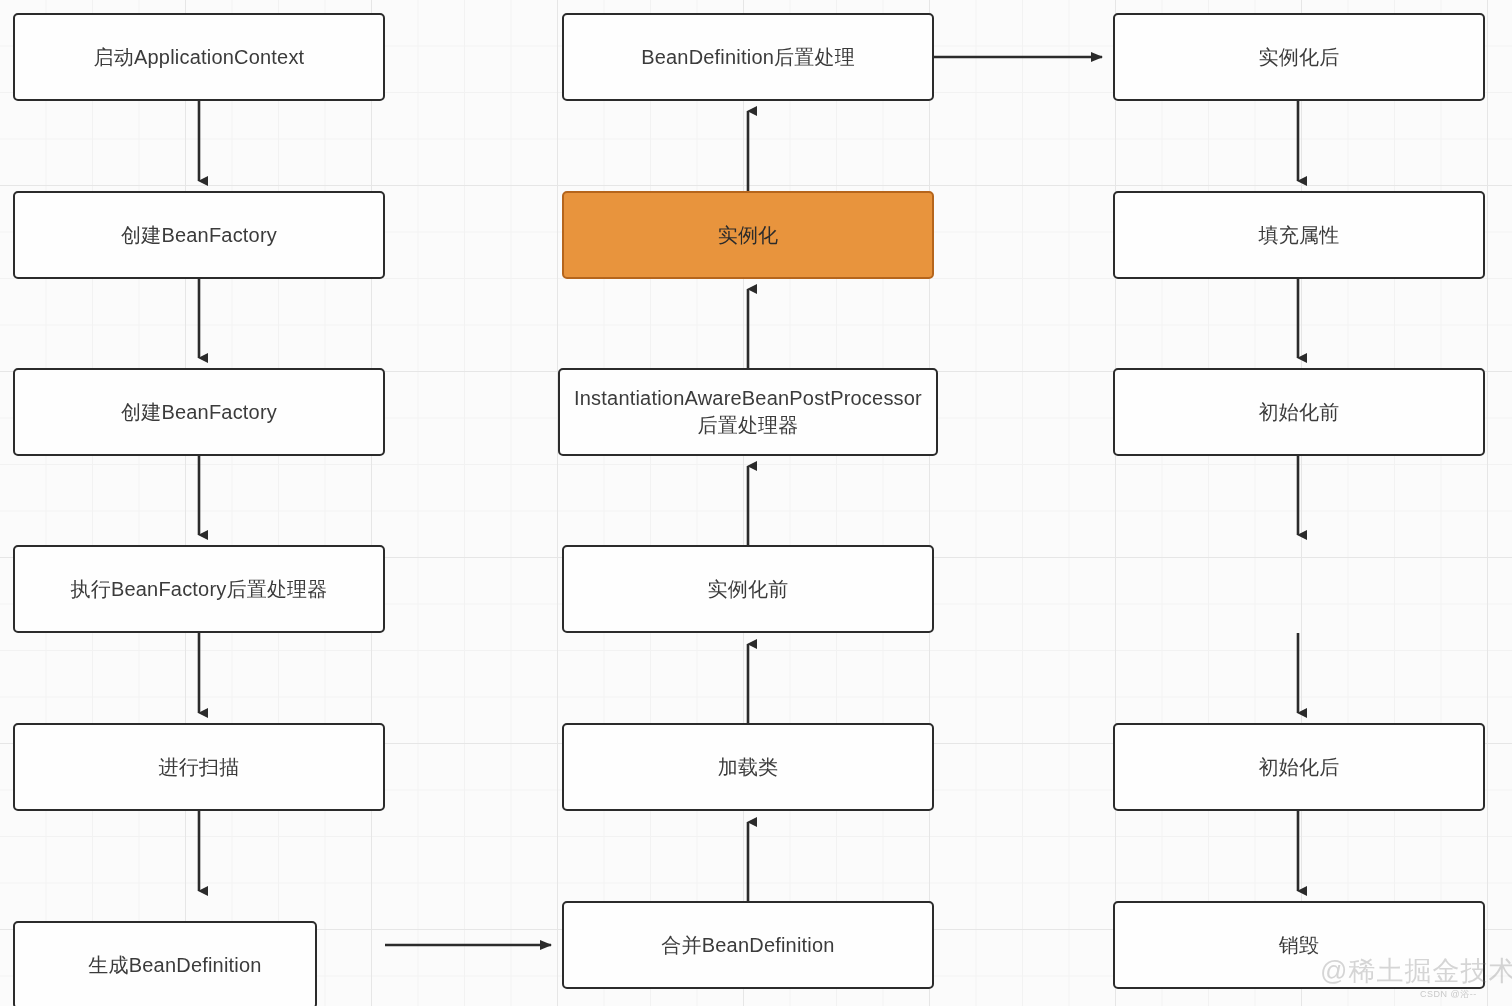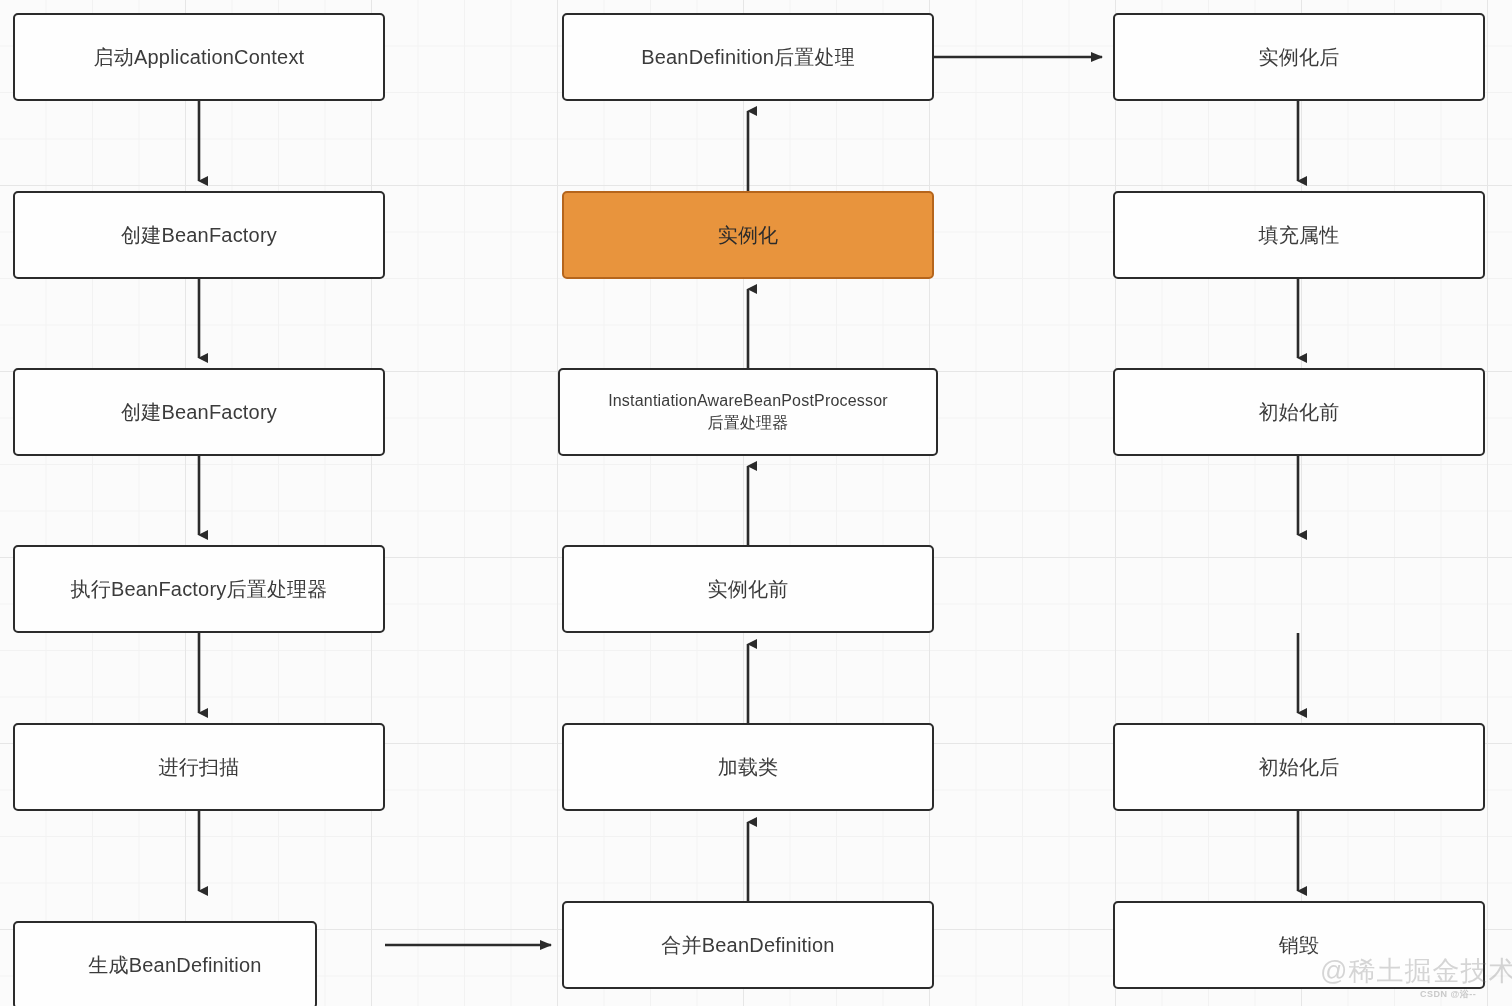--- a/index.html
+++ b/index.html
@@ -168,21 +168,21 @@
   <div class="node" style="left:13px; top:921px; width:304px; height:88px;padding-left:30px;">
     <span class="label">生成BeanDefinition</span>
   </div>
 
   <div class="node" style="left:562px; top:13px; width:372px; height:88px;">
     <span class="label">BeanDefinition后置处理</span>
   </div>
   <div class="node orange" style="left:562px; top:191px; width:372px; height:88px;">
     <span class="label">实例化</span>
   </div>
-  <div class="node" style="left:558px; top:368px; width:380px; height:88px; font-size:16px;">
+  <div class="node" style="left:558px; top:368px; width:380px; height:88px; font-size:20px;">
     <span class="label">InstantiationAwareBeanPostProcessor
 后置处理器</span>
   </div>
   <div class="node" style="left:562px; top:545px; width:372px; height:88px;">
     <span class="label">实例化前</span>
   </div>
   <div class="node" style="left:562px; top:723px; width:372px; height:88px;">
     <span class="label">加载类</span>
   </div>
   <div class="node" style="left:562px; top:901px; width:372px; height:88px;">
@@ -199,15 +199,15 @@
     <span class="label">初始化前</span>
   </div>
   <div class="node" style="left:1113px; top:723px; width:372px; height:88px;">
     <span class="label">初始化后</span>
   </div>
   <div class="node" style="left:1113px; top:901px; width:372px; height:88px;">
     <span class="label">销毁</span>
   </div>
 
   <div class="watermark" style="left:1320px; top:953px;">@稀土掘金技术社区</div>
-  <div class="csdn-mark" style="left:1420px; top:988px;font-weight:bold;">CSDN @浴--</div>
+  <div class="csdn-mark" style="left:1420px; top:988px;">CSDN @浴--</div>
 
 </div>
 
 </body></html>

